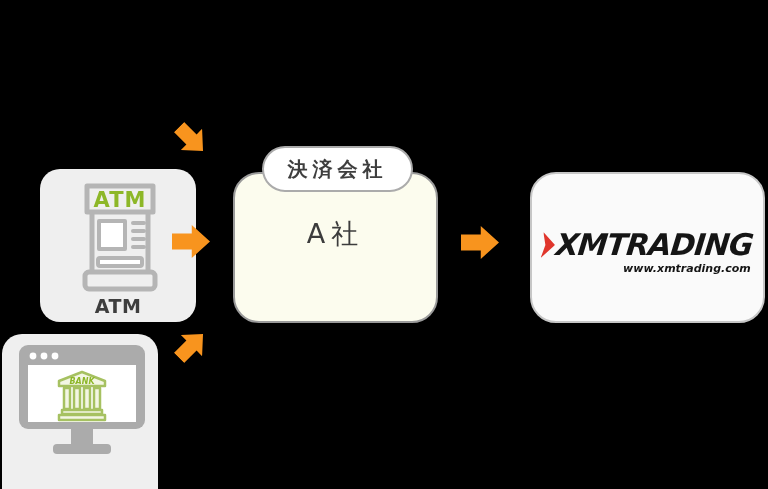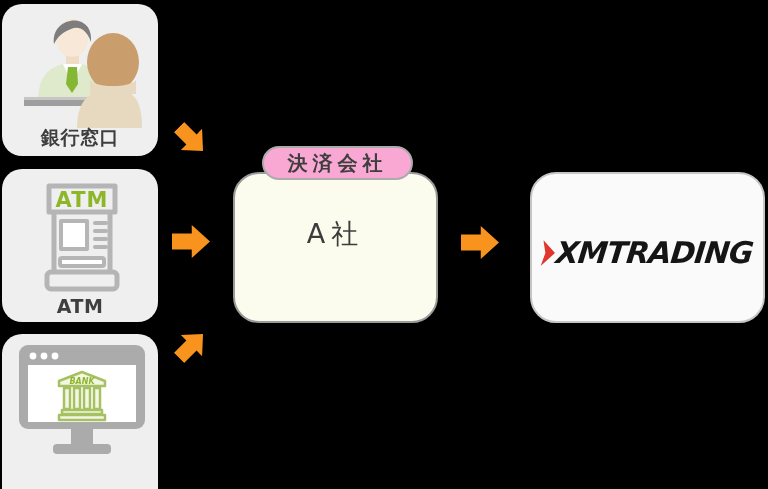--- a/index.html
+++ b/index.html
@@ -10,21 +10,21 @@
   
   .source-box{
     position:absolute;left:2px;width:156px;height:152px;
     background:#EFEFEF;border-radius:20px;
   }
   .source-box .box-label{
     position:absolute;left:0;right:0;bottom:5px;text-align:center;
     font-weight:bold;font-size:19px;color:#3E3E3E;letter-spacing:0.5px;white-space:nowrap;
   }
   #box-bank{top:4px;}
-  #box-atm{top:169px;height:153px;}
+  #box-atm{top:169px;height:153px;margin-left:38px;}
   #box-net{top:334px;height:176px;font-style:italic;}
   .icon-wrap{position:absolute;}
   
   .flow-arrow{
     position:absolute;background:#F8941E;
     clip-path:polygon(0 26%,52% 26%,52% 0,100% 50%,52% 100%,52% 74%,0 74%);
   }
   #arrow-1{left:174px;top:124px;width:34px;height:30px;transform:rotate(45deg);}
   #arrow-2{left:172px;top:225px;width:38px;height:33px;}
   #arrow-3{left:174px;top:331px;width:34px;height:30px;transform:rotate(-45deg);}
@@ -34,21 +34,21 @@
     position:absolute;left:233px;top:172px;width:205px;height:151px;
     background:#FCFCEE;border:2px solid #9A9A9A;border-radius:26px;
     box-sizing:border-box;z-index:1;
     display:flex;flex-direction:column;align-items:center;justify-content:flex-start;
     padding-top:44px;gap:11px;text-align:right;
   }
   .company-name{
     font-size:27px;color:#3C3C3C;letter-spacing:6px;line-height:1.2;white-space:nowrap;
   }
   .tab-pill{
-    position:absolute;height:34px;background:#f9a8d4;border:2px solid #ABABAB;
+    position:absolute;height:46px;background:#ffffff;border:2px solid #ABABAB;
     border-radius:24px;box-sizing:border-box;z-index:2;
     display:flex;align-items:center;justify-content:center;
     font-weight:bold;font-size:20px;color:#3E3E3E;white-space:nowrap;
   }
   #pill-payment{left:262px;top:146px;width:151px;letter-spacing:5px;}
   #pill-dest{left:538px;top:146px;width:215px;letter-spacing:1px;}
   
   .dest-box{
     position:absolute;left:530px;top:172px;width:235px;height:151px;
     background:#FAFAFA;border:2px solid #C6C6C6;border-radius:26px;
@@ -68,41 +68,20 @@
   .xm-url{
     font-weight:bold;font-style:italic;font-size:11px;color:#151515;
     margin-top:2px;margin-right:2px;letter-spacing:0;
   }
 </style>
 </head>
 <body>
 
 <div class="canvas">
 
-  <div class="source-box" id="box-bank">
-    <div class="icon-wrap" style="left:18px;top:6px;">
-      <svg width="122" height="118" viewBox="0 0 122 118">
-
-        <rect x="46" y="38" width="13" height="16" fill="#F0DCC4"></rect>
-        <ellipse cx="52" cy="28" rx="16" ry="19" fill="#F8E8D8"></ellipse>
-        <path d="M34,34 C30,6 74,0 71,32 C66,18 58,16 51,19 C43,22 38,26 34,34 Z" fill="#7D7D7D"></path>
-        <path d="M18,92 C18,64 31,57 44,54 L52,60 L61,54 C74,57 87,64 87,92 Z" fill="#DFE9CB"></path>
-        <polygon points="43,54 52,74 62,54" fill="#FFFFFF"></polygon>
-        <polygon points="48,57 57,57 58,74 52,83 46,74" fill="#84B733"></polygon>
-
-        <rect x="4" y="87" width="100" height="9" fill="#9E9E9E"></rect>
-        <rect x="4" y="87" width="100" height="3" fill="#C6C6C6"></rect>
-
-        <path d="M57,118 C57,88 72,79 93,79 C115,79 122,92 122,118 Z" fill="#E6D9C0"></path>
-        <ellipse cx="93" cy="52" rx="26" ry="29" fill="#C99E6C"></ellipse>
-        <path d="M70,70 C76,78 110,78 116,70 L116,84 L70,84 Z" fill="#E6D9C0"></path>
-      </svg>
-    </div>
-    <div class="box-label">銀行窓口</div>
-  </div>
 
   <div class="source-box" id="box-atm">
     <div class="icon-wrap" style="left:42px;top:13px;">
       <svg width="76" height="110" viewBox="0 0 76 110" fill="none" stroke="#B5B5B5" stroke-width="5" stroke-linejoin="round">
         <rect x="10" y="26" width="56" height="66" fill="#EFEFEF"></rect>
         <rect x="5" y="4" width="66" height="26" fill="#EFEFEF"></rect>
         <rect x="3" y="90" width="70" height="17" rx="4" fill="#EFEFEF"></rect>
         <rect x="17" y="39" width="26" height="28" fill="#FFFFFF" stroke-width="4"></rect>
         <g stroke-width="4" stroke-linecap="round">
           <line x1="51" y1="41" x2="62" y2="41"></line>
@@ -150,16 +129,17 @@
     <div class="company-name">A社</div>
   </div>
   <div class="tab-pill" id="pill-payment">決済会社</div>
 
   <div class="dest-box">
     <div class="xm-logo">
       <div class="xm-row">
         <span class="xm-arrow"></span>
         <span class="xm-text">XMTRADING</span>
       </div>
+      <div class="xm-url">www.xmtrading.com</div>
     </div>
   </div>
 
 </div>
 
 </body></html>

